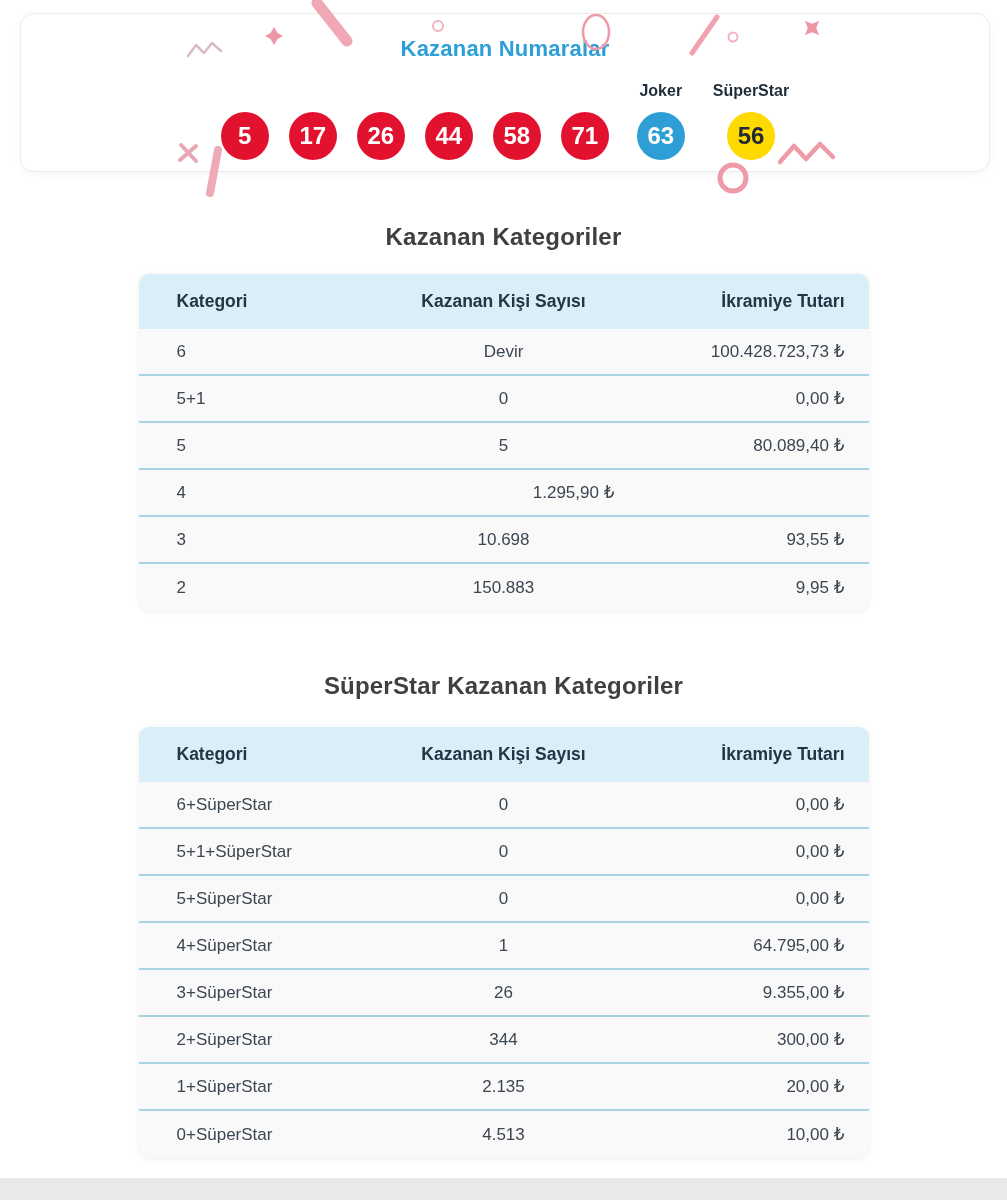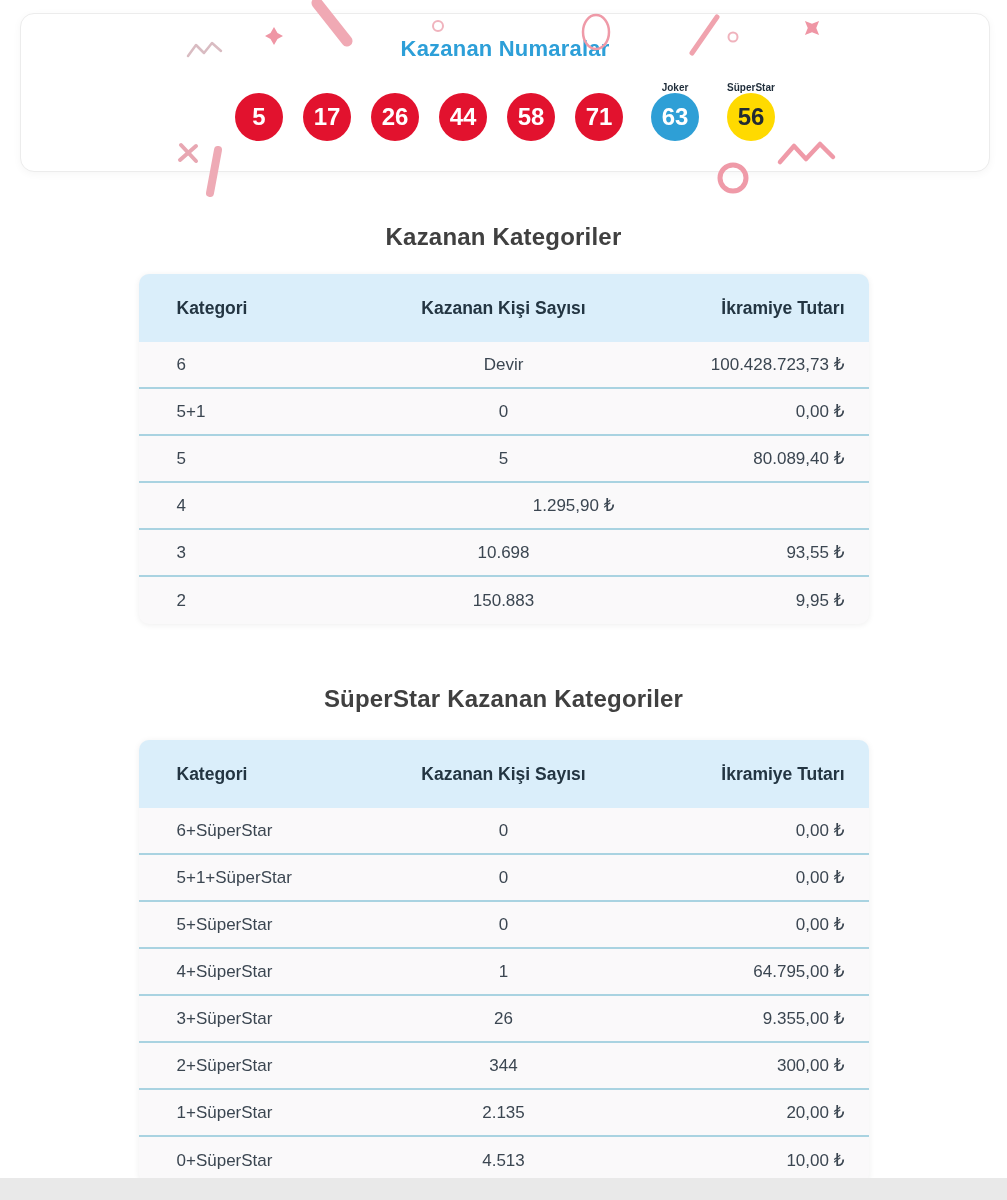--- a/index.html
+++ b/index.html
@@ -32,22 +32,22 @@
     color: #2d9fd8;
     letter-spacing: 0.2px;
   }
   .balls {
     margin-top: 20px;
     display: flex; align-items: flex-end; justify-content: center;
   }
   .ball-wrap { display: flex; flex-direction: column; align-items: center; margin: 0 10px; }
   .ball-wrap.joker, .ball-wrap.superstar { margin-left: 18px; }
   .ball-label {
-    font-size: 10px; font-weight: 700; color: #1f2d3a;
-    margin-bottom: 0; white-space: nowrap;
+    font-size: 16px; font-weight: 700; color: #1f2d3a;
+    margin-bottom: 12px; white-space: nowrap;
   }
   .ball {
     width: 48px; height: 48px; border-radius: 50%;
     display: flex; align-items: center; justify-content: center;
     font-size: 24px; font-weight: 700; color: #ffffff;
   }
   .ball.superstar { color: #222b33; }
 
   
   .section-title {
@@ -62,21 +62,21 @@
   
   .table-card {
     width: 730px; margin: 22px auto 0;
     background: #faf9fa;
     border-radius: 10px;
     overflow: hidden;
     box-shadow: 0 1px 6px rgba(0,0,0,0.07);
   }
   .table-card.second { margin-top: 26px; }
   .thead {
-    height: 68px;
+    height: 55px;
     background: #daeefa;
     display: grid; grid-template-columns: 230px 270px 230px;
     align-items: center;
     font-weight: 700; font-size: 17.5px; color: #233542;
   }
   .trow {
     height: 47px;
     display: grid; grid-template-columns: 230px 270px 230px;
     align-items: center;
     font-size: 17px; color: #3b4651;

